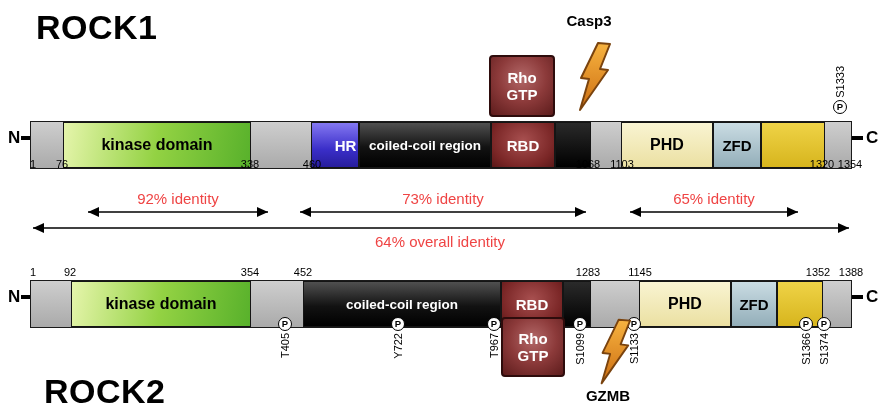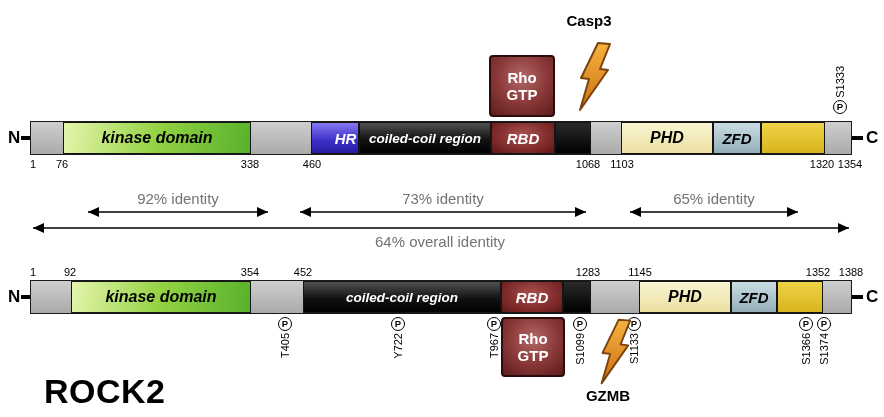--- a/index.html
+++ b/index.html
@@ -4,22 +4,22 @@
 <style>
   * { margin:0; padding:0; box-sizing:border-box; }
   body { font-family:"Liberation Sans", sans-serif; background:#fff; }
   #canvas { position:relative; width:884px; height:417px; background:#fff; overflow:hidden; }
 
   .title { position:absolute; font-size:34px; font-weight:bold; color:#000; letter-spacing:0.5px; }
 
   .nc { position:absolute; font-size:17px; font-weight:bold; color:#000; }
   .connector { position:absolute; width:11px; height:4px; background:#000; }
 
-  .bar { position:absolute; width:822px; height:34px; border:1.5px solid #1a1a1a;
-         background:linear-gradient(to bottom,#cecece,#aaaaaa);font-style:italic; }
+  .bar { position:absolute; width:822px; height:48px; border:1.5px solid #1a1a1a;
+         background:linear-gradient(to bottom,#cecece,#aaaaaa); }
   .seg { position:absolute; top:0; height:100%; display:flex; align-items:center; justify-content:center;
          font-weight:bold; font-size:15px; border:1px solid #151515; white-space:nowrap; }
   .seg-kinase { background:linear-gradient(100deg,#e6f5ac 0%,#93d243 50%,#58b12b 100%); color:#000; font-size:16px; }
   .seg-hr     { background:linear-gradient(to bottom,#8478f2,#3a2ec8 60%,#271d9c); color:#fff;padding-left:21px; }
   .seg-coiled { background:linear-gradient(to bottom,#505050,#121212 55%,#000); color:#fff; font-size:13.5px; }
   .seg-rbd    { background:radial-gradient(ellipse at 50% 40%,#a85050 0%,#7a2626 70%,#5a1818 100%); color:#fff; }
   .seg-black  { background:linear-gradient(to bottom,#2a2a2a,#000); }
   .seg-phd    { background:linear-gradient(to bottom,#f9f4d2,#ebe0a2); color:#000; font-size:16px; }
   .seg-zfd    { background:linear-gradient(to bottom,#cadce3,#93aeb9); color:#000; }
   .seg-yellow { background:linear-gradient(to bottom,#efd347,#d7b51d); }
@@ -38,28 +38,29 @@
   .bolt-label { position:absolute; font-size:15px; font-weight:bold; color:#000; transform:translateX(-50%); white-space:nowrap; }
   .bolt { position:absolute; }
 
   .p-site { position:absolute; display:flex; flex-direction:column; align-items:center; width:26px; }
   .p-circle { width:14px; height:14px; border:1.3px solid #000; border-radius:50%; background:#fff;
               font-size:9.5px; font-weight:bold; color:#000; line-height:1;
               display:flex; align-items:center; justify-content:center; flex:0 0 auto; }
   .v-label { writing-mode:vertical-rl; transform:rotate(180deg); font-size:11px; color:#000; margin-top:2px; }
   .p-site-above .v-label { margin-top:0; margin-bottom:2px; }
 
-  .id-text { position:absolute; font-size:15px; color:#737373; transform:translateX(-50%); white-space:nowrap; }
+  .id-text { position:absolute; font-size:15px; color:#ef4444; transform:translateX(-50%); white-space:nowrap; }
   .arrows { position:absolute; left:0; top:183px; }
 </style>
 </head>
 <body>
 
 <div id="canvas">
 
+  <div class="title" style="left:36px; top:8px;">ROCK1</div>
 
   <div class="nc" style="left:8px; top:128px;">N</div>
   <div class="connector" style="left:21px; top:136px;"></div>
   <div class="connector" style="left:852px; top:136px;"></div>
   <div class="nc" style="left:866px; top:128px;">C</div>
 
   <div class="bar" style="left:30px; top:121px;">
     <div class="seg seg-kinase" style="left:32px; width:188px;">kinase domain</div>
     <div class="seg seg-hr" style="left:280px; width:48px;">HR</div>
     <div class="seg seg-coiled" style="left:328px; width:132px;">coiled-coil region</div>

